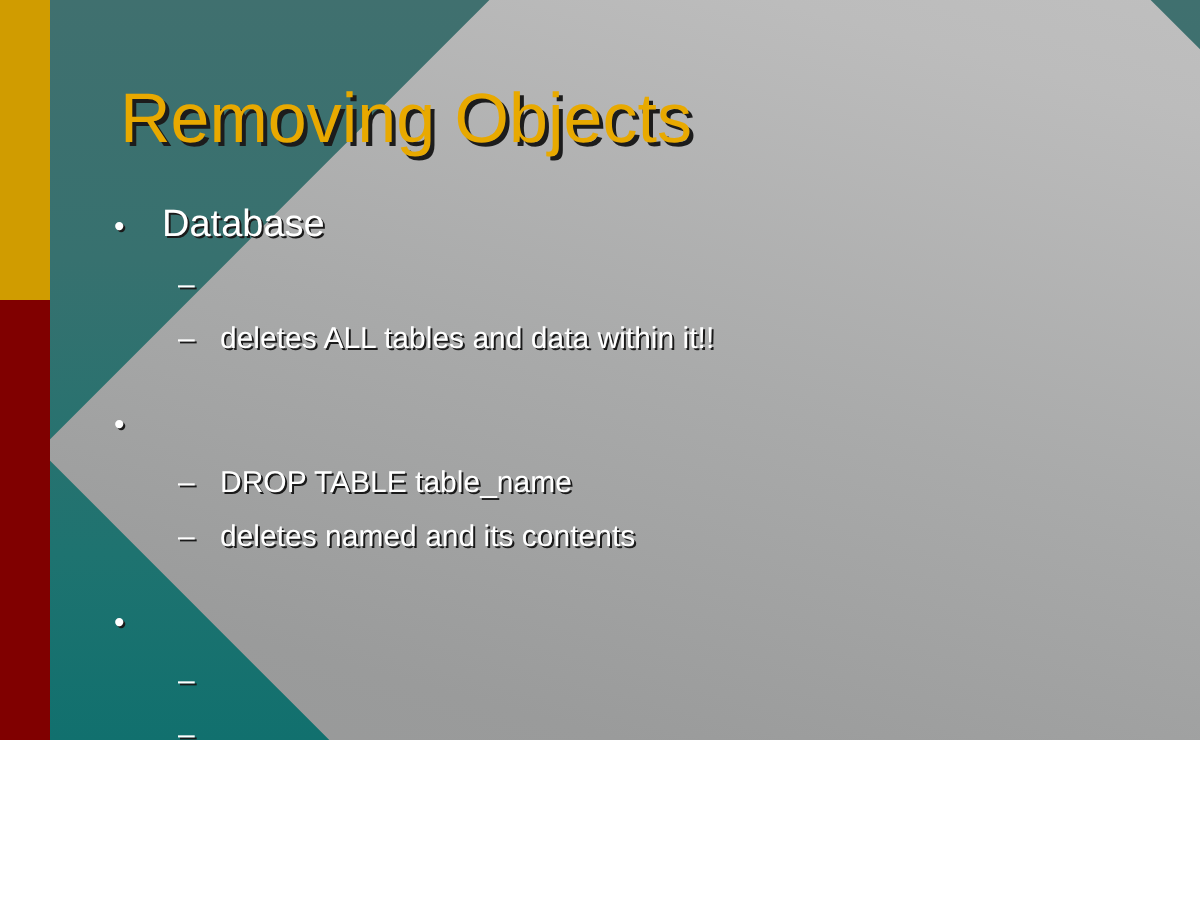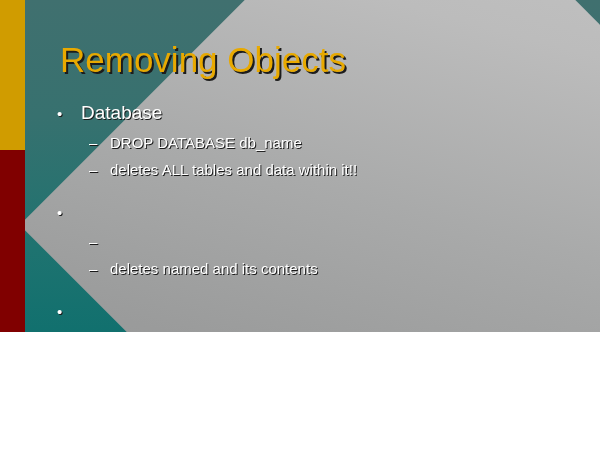--- a/index.html
+++ b/index.html
@@ -2,21 +2,21 @@
 <html><head>
 <meta charset="utf-8">
 <style>
   * { margin:0; padding:0; box-sizing:border-box; }
   html, body {
     width:600px; height:450px; overflow:hidden;
     background:#ffffff;
     font-family:"Liberation Sans", sans-serif;
   }
   #slide {
-    position:relative; width:600px; height:332px; overflow:hidden;
+    position:relative; width:600px; height:370px; overflow:hidden;
   }
 
   
   .bg-teal {
     position:absolute; inset:0;
     background:linear-gradient(to bottom, #40706f 0%, #37716f 35%, #1e7370 75%, #11706e 100%);
   }
 
   
   .bg-diamond {
@@ -107,36 +107,36 @@
 
     <div class="body-list">
 
       <div class="grp">
         <div class="lvl1">
           <span class="mk">•</span>
           <span>Database</span>
         </div>
         <div class="lvl2">
           <span class="mk">–</span>
-          <span>DROP DATABASE db_name</span>
         </div>
         <div class="lvl2">
           <span class="mk">–</span>
           <span>deletes ALL tables and data within it!!</span>
         </div>
       </div>
 
       <div class="spacer"></div>
 
       <div class="grp">
         <div class="lvl1">
           <span class="mk">•</span>
         </div>
         <div class="lvl2">
           <span class="mk">–</span>
+          <span>DROP TABLE table_name</span>
         </div>
         <div class="lvl2">
           <span class="mk">–</span>
           <span>deletes named and its contents</span>
         </div>
       </div>
 
       <div class="spacer"></div>
 
       <div class="grp">

